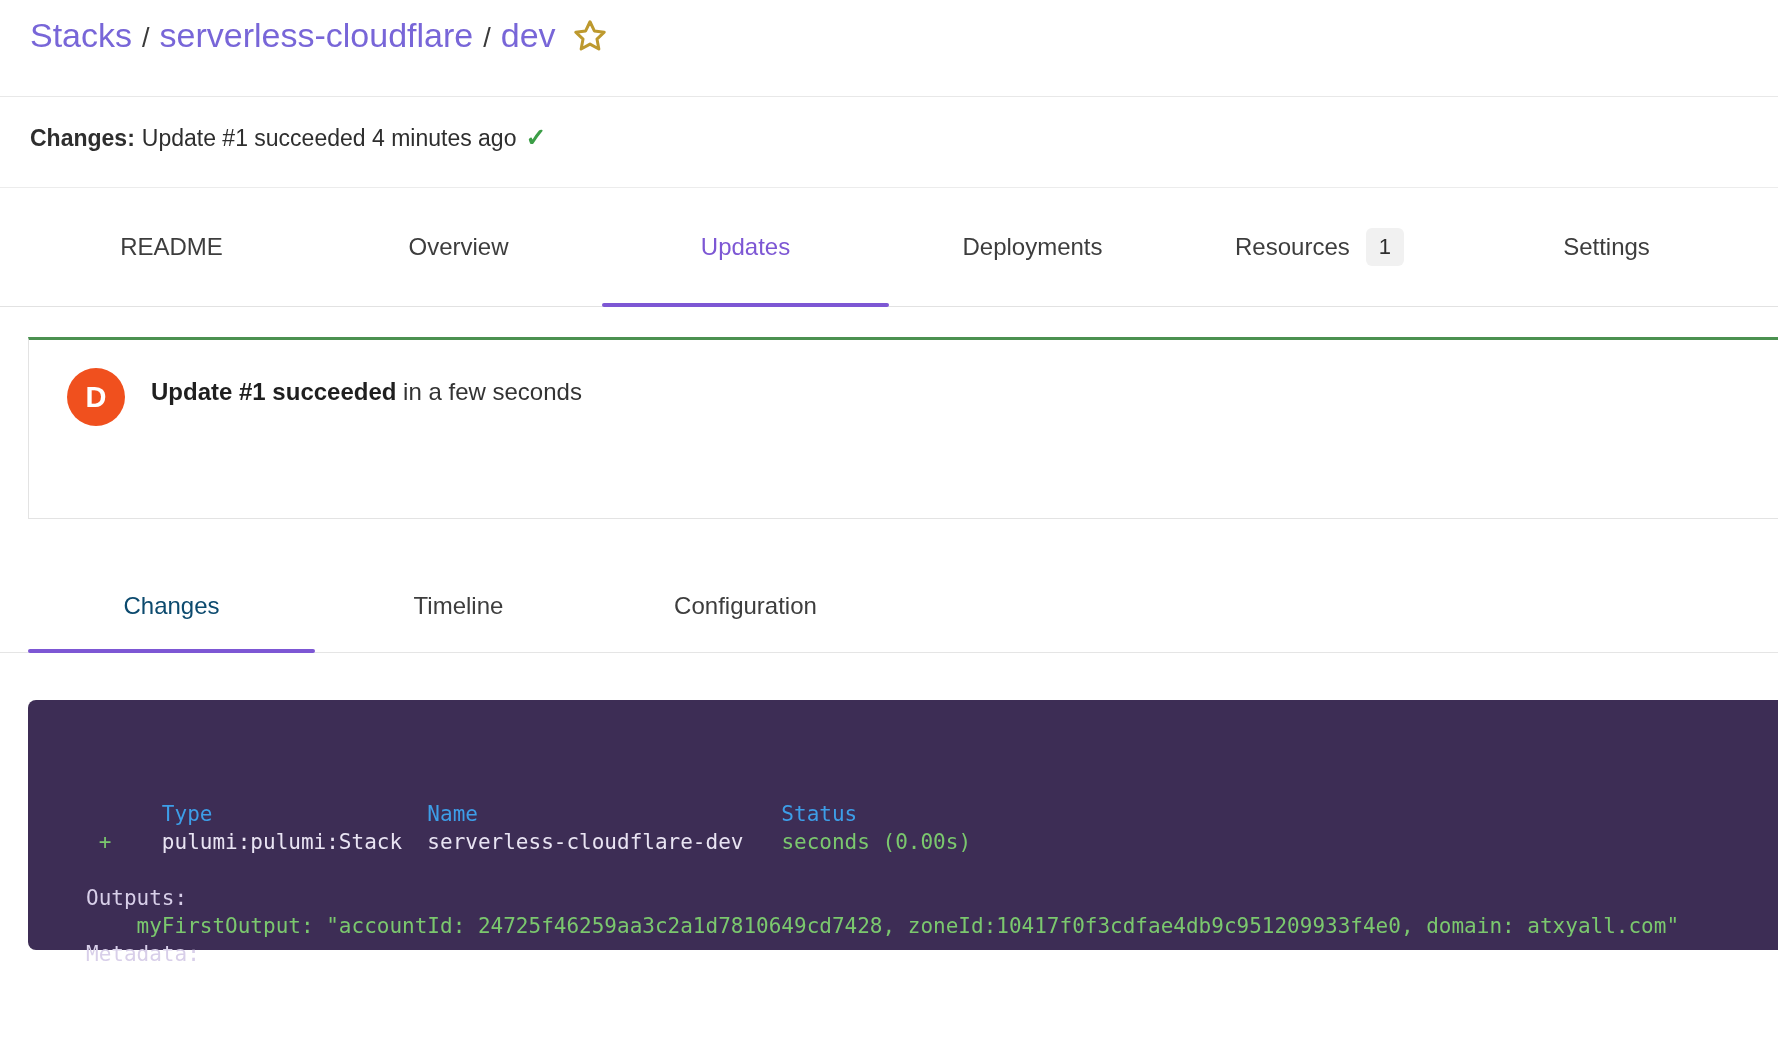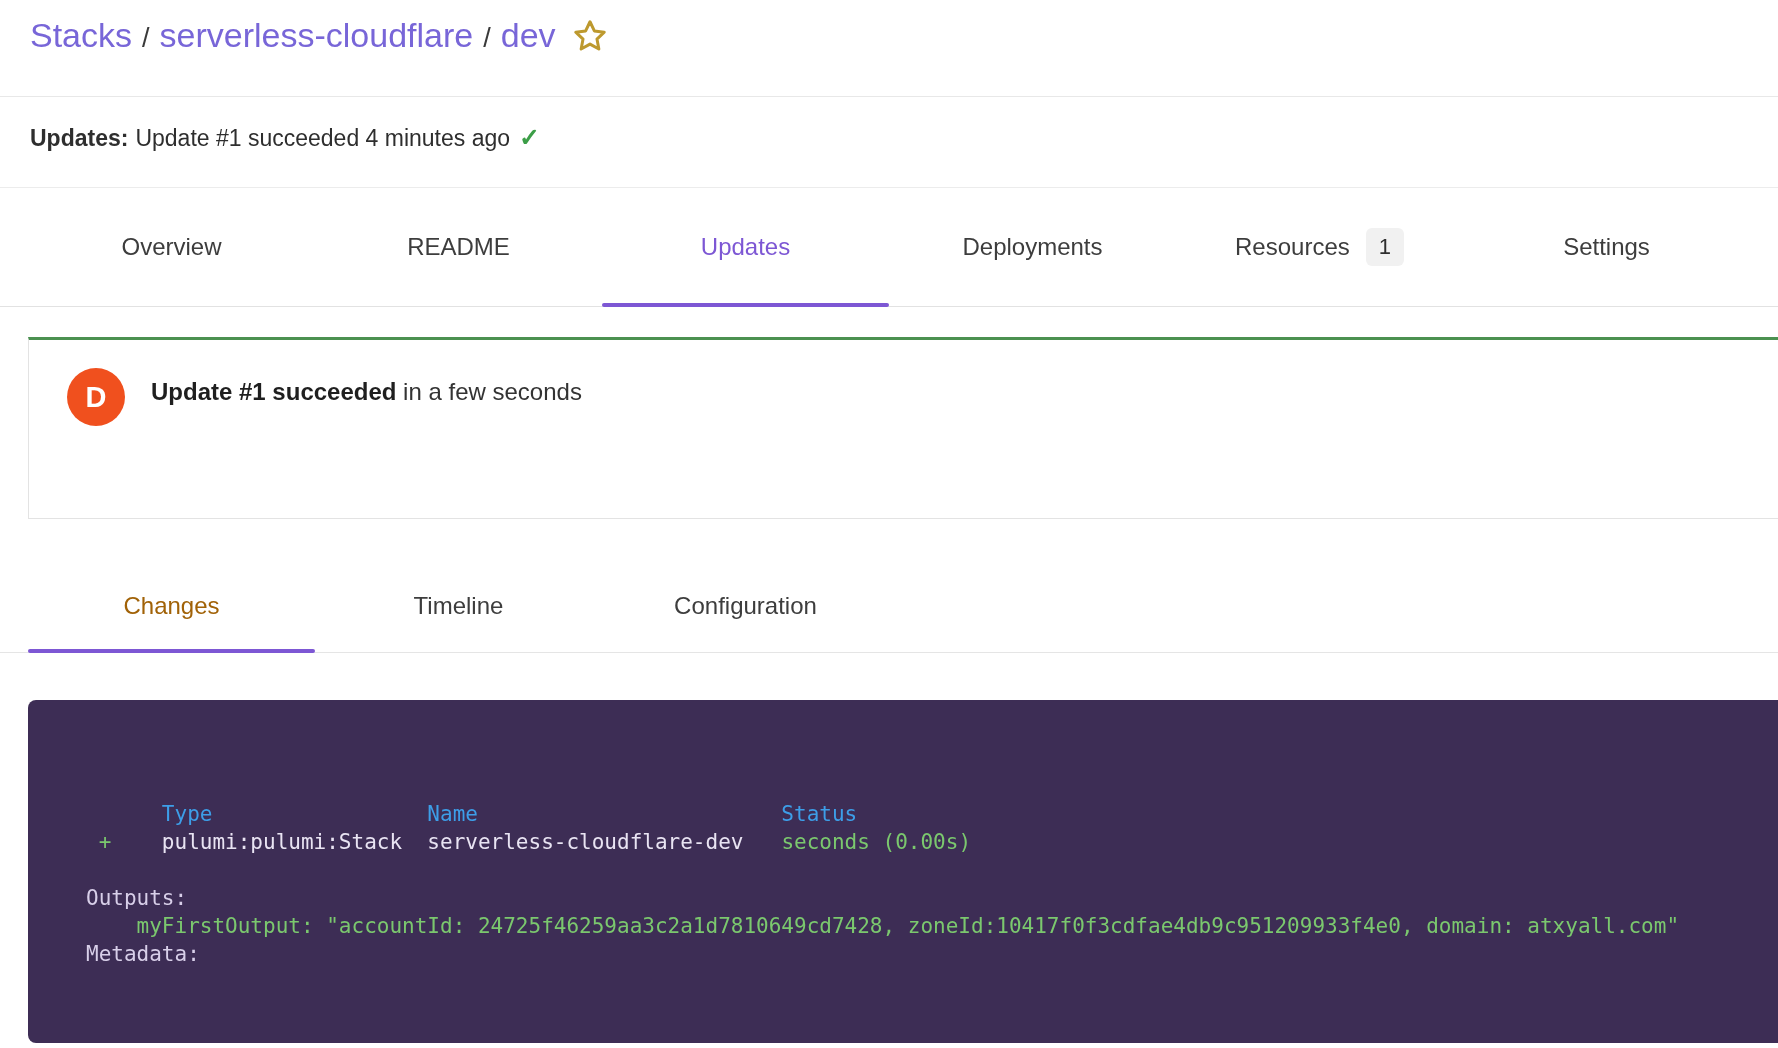--- a/index.html
+++ b/index.html
@@ -42,55 +42,55 @@
   .card-title b { color: #1f1f1f; }
   .card-meta { margin-top: 14px; font-size: 21px; color: #4a4a4a; line-height: 26px; }
   .card-meta b { color: #3a3a3a; }
   .card-meta .check { font-size: 23px; }
 
   
   .sub-tabs-bar { margin-top: 41px; height: 93px; border-bottom: 1px solid #e5e5e5; }
   .sub-tabs-inner { margin-left: 28px; display: flex; height: 100%; }
   .sub-tab { width: 287px; display: flex; align-items: center; justify-content: center;
     font-size: 24px; color: #3d3d3d; position: relative; cursor: pointer; }
-  .sub-tab.active { color: #a16207; text-align: right; }
+  .sub-tab.active { color: #0c4a6e; text-align: right; }
   .sub-tab.active::after { content: ""; position: absolute; left: 0; right: 0; bottom: -1px;
     height: 4px; background: #7d57d4; border-radius: 2px; }
 
   
-  .terminal { margin: 47px 0 0 28px; width: calc(100% - 28px); height: 343px;
+  .terminal { margin: 47px 0 0 28px; width: calc(100% - 28px); height: 250px;
     background: #3d2d55; border-radius: 8px 0 0 8px; padding: 100px 20px 0 58px;
     font-family: "DejaVu Sans Mono", monospace; font-size: 21px; color: #e9e4f3; }
   .t-line { white-space: pre; line-height: 28px; min-height: 28px; }
   .t-line span { white-space: pre; }
   .t-blue  { color: #3d9ee8; }
   .t-green { color: #7bc86e; }
   .t-lav   { color: #d8cfe9; }
   .t-white { color: #e9e4f3; }
 </style>
 </head>
 <body>
 
 <div class="breadcrumb-bar">
   <a class="crumb-link">Stacks</a><span class="crumb-sep">/</span><a class="crumb-link">serverless-cloudflare</a><span class="crumb-sep">/</span><a class="crumb-link">dev</a><span class="star-icon"><svg width="36" height="36" viewBox="0 0 24 24" fill="none" stroke="#bd992e" stroke-width="2" stroke-linejoin="round" stroke-linecap="round">
         <path d="M12 2.5l2.9 6.1 6.6.85-4.85 4.6 1.25 6.6L12 17.4l-5.9 3.25 1.25-6.6L2.5 9.45l6.6-.85z"></path>
       </svg></span>
 </div>
 
 <div class="status-bar">
-  <span class="status-label">Updates:</span><span class="status-text">Update #1 succeeded 4 minutes ago</span><span class="check">✓</span>
+  <span class="status-label">Changes:</span><span class="status-text">Update #1 succeeded 4 minutes ago</span><span class="check">✓</span>
 </div>
 
 <div class="tabs-bar">
   <div class="tabs-inner">
     <div class="tab">
-        <span>Overview</span>
+        <span>README</span>
       </div>
     <div class="tab">
-        <span>README</span>
+        <span>Overview</span>
       </div>
     <div class="tab active">
         <span>Updates</span>
       </div>
     <div class="tab">
         <span>Deployments</span>
       </div>
     <div class="tab">
         <span>Resources</span>
         <span class="tab-badge">1</span>

